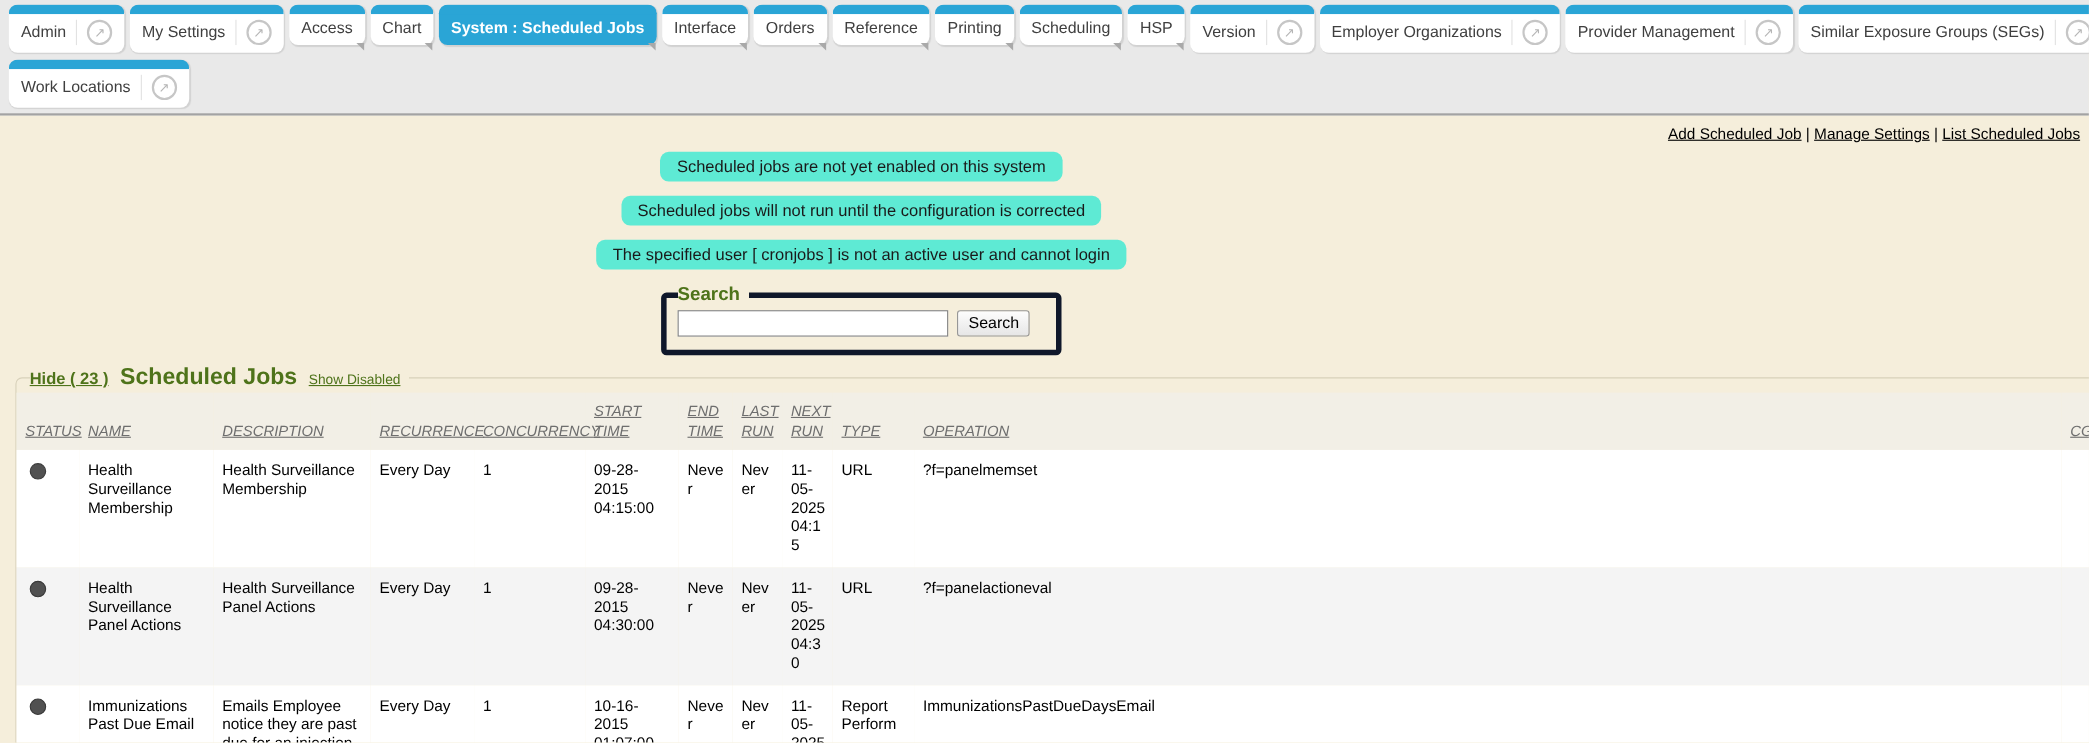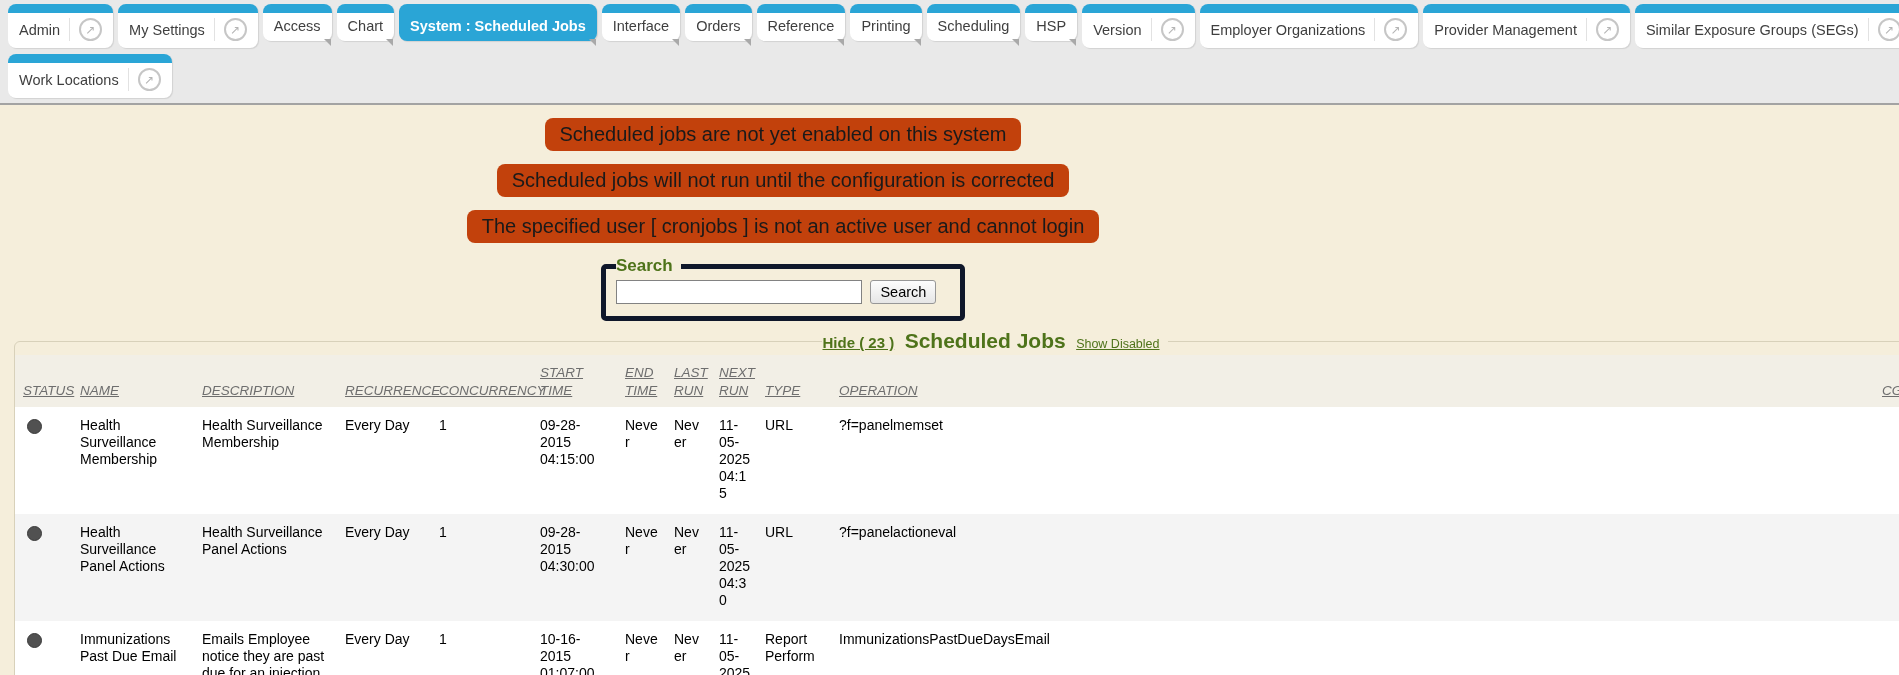--- a/index.html
+++ b/index.html
@@ -47,23 +47,23 @@
     font-size: 12px; line-height: 1;
   }
   
   .content { padding-top: 4px; }
   .action-links { text-align: right; padding: 4px 8px 0 0; font-size: 14px; }
   .action-links a { color: #000; text-decoration: underline; cursor: pointer; }
   .action-links .sep { color: #000; }
   .center-col { width: 1566px; }
   .alert {
     display: table; margin: 13px auto;
-    background: #c2410c; color: #1a1a1a;
+    background: #5eead4; color: #1a1a1a;
     padding: 5px 15px; border-radius: 8px;
-    font-size: 20px;
+    font-size: 15px;
   }
   .alert:first-child { margin-top: 9px; }
   .search-fieldset {
     width: 334px; margin: 4px auto 8px auto;
     border: 5px solid #0f172a; border-radius: 5px;
     padding: 4px 10px 12px 10px;
   }
   .search-legend {
     color: #4e731a; font-weight: bold; font-size: 17px; padding: 0 8px 0 0;
   }
@@ -77,21 +77,21 @@
     font-family: inherit; font-size: 14.5px;
     background: linear-gradient(#fdfdfd, #e6e6e6);
     border: 1px solid #979797; border-radius: 3px;
     cursor: pointer; vertical-align: middle;
   }
   
   .jobs-fieldset {
     margin: 2px 0 0 14px; padding: 0; width: 1960px;
     border: 1px solid #d8d1ba; border-radius: 6px;
   }
-  .jobs-legend { margin-left: 0; padding: 0 8px 0 0; text-align: center; }
+  .jobs-legend { margin-left: 12px; padding: 0 8px 0 0; }
   .hide-link {
     color: #4e731a; font-weight: bold; font-size: 15px;
     text-decoration: underline; cursor: pointer;
   }
   .jobs-title { color: #4e731a; font-weight: bold; font-size: 21px; margin: 0 6px; }
   .show-disabled {
     color: #4e731a; font-size: 12.5px;
     text-decoration: underline; cursor: pointer;
   }
   .jobs-table {
@@ -192,20 +192,21 @@
       <div class="tab">
         <span class="tab-label">Work Locations</span>
         <span class="ext-wrap">
           <span class="ext-icon">↗</span>
         </span>
       </div>
     </div>
 </div>
 
 <div class="content">
+  <div class="action-links" id="actionLinks"><a class="action-link" href="#">Add Scheduled Job</a><span class="sep"> | </span><a class="action-link" href="#">Manage Settings</a><span class="sep"> | </span><a class="action-link" href="#">List Scheduled Jobs</a></div>
 
   <div class="center-col">
     <div id="alerts">
         <div class="alert">Scheduled jobs are not yet enabled on this system</div>
         <div class="alert">Scheduled jobs will not run until the configuration is corrected</div>
         <div class="alert">The specified user [ cronjobs ] is not an active user and cannot login</div>
       </div>
 
     <fieldset class="search-fieldset">
       <legend class="search-legend">Search</legend>

